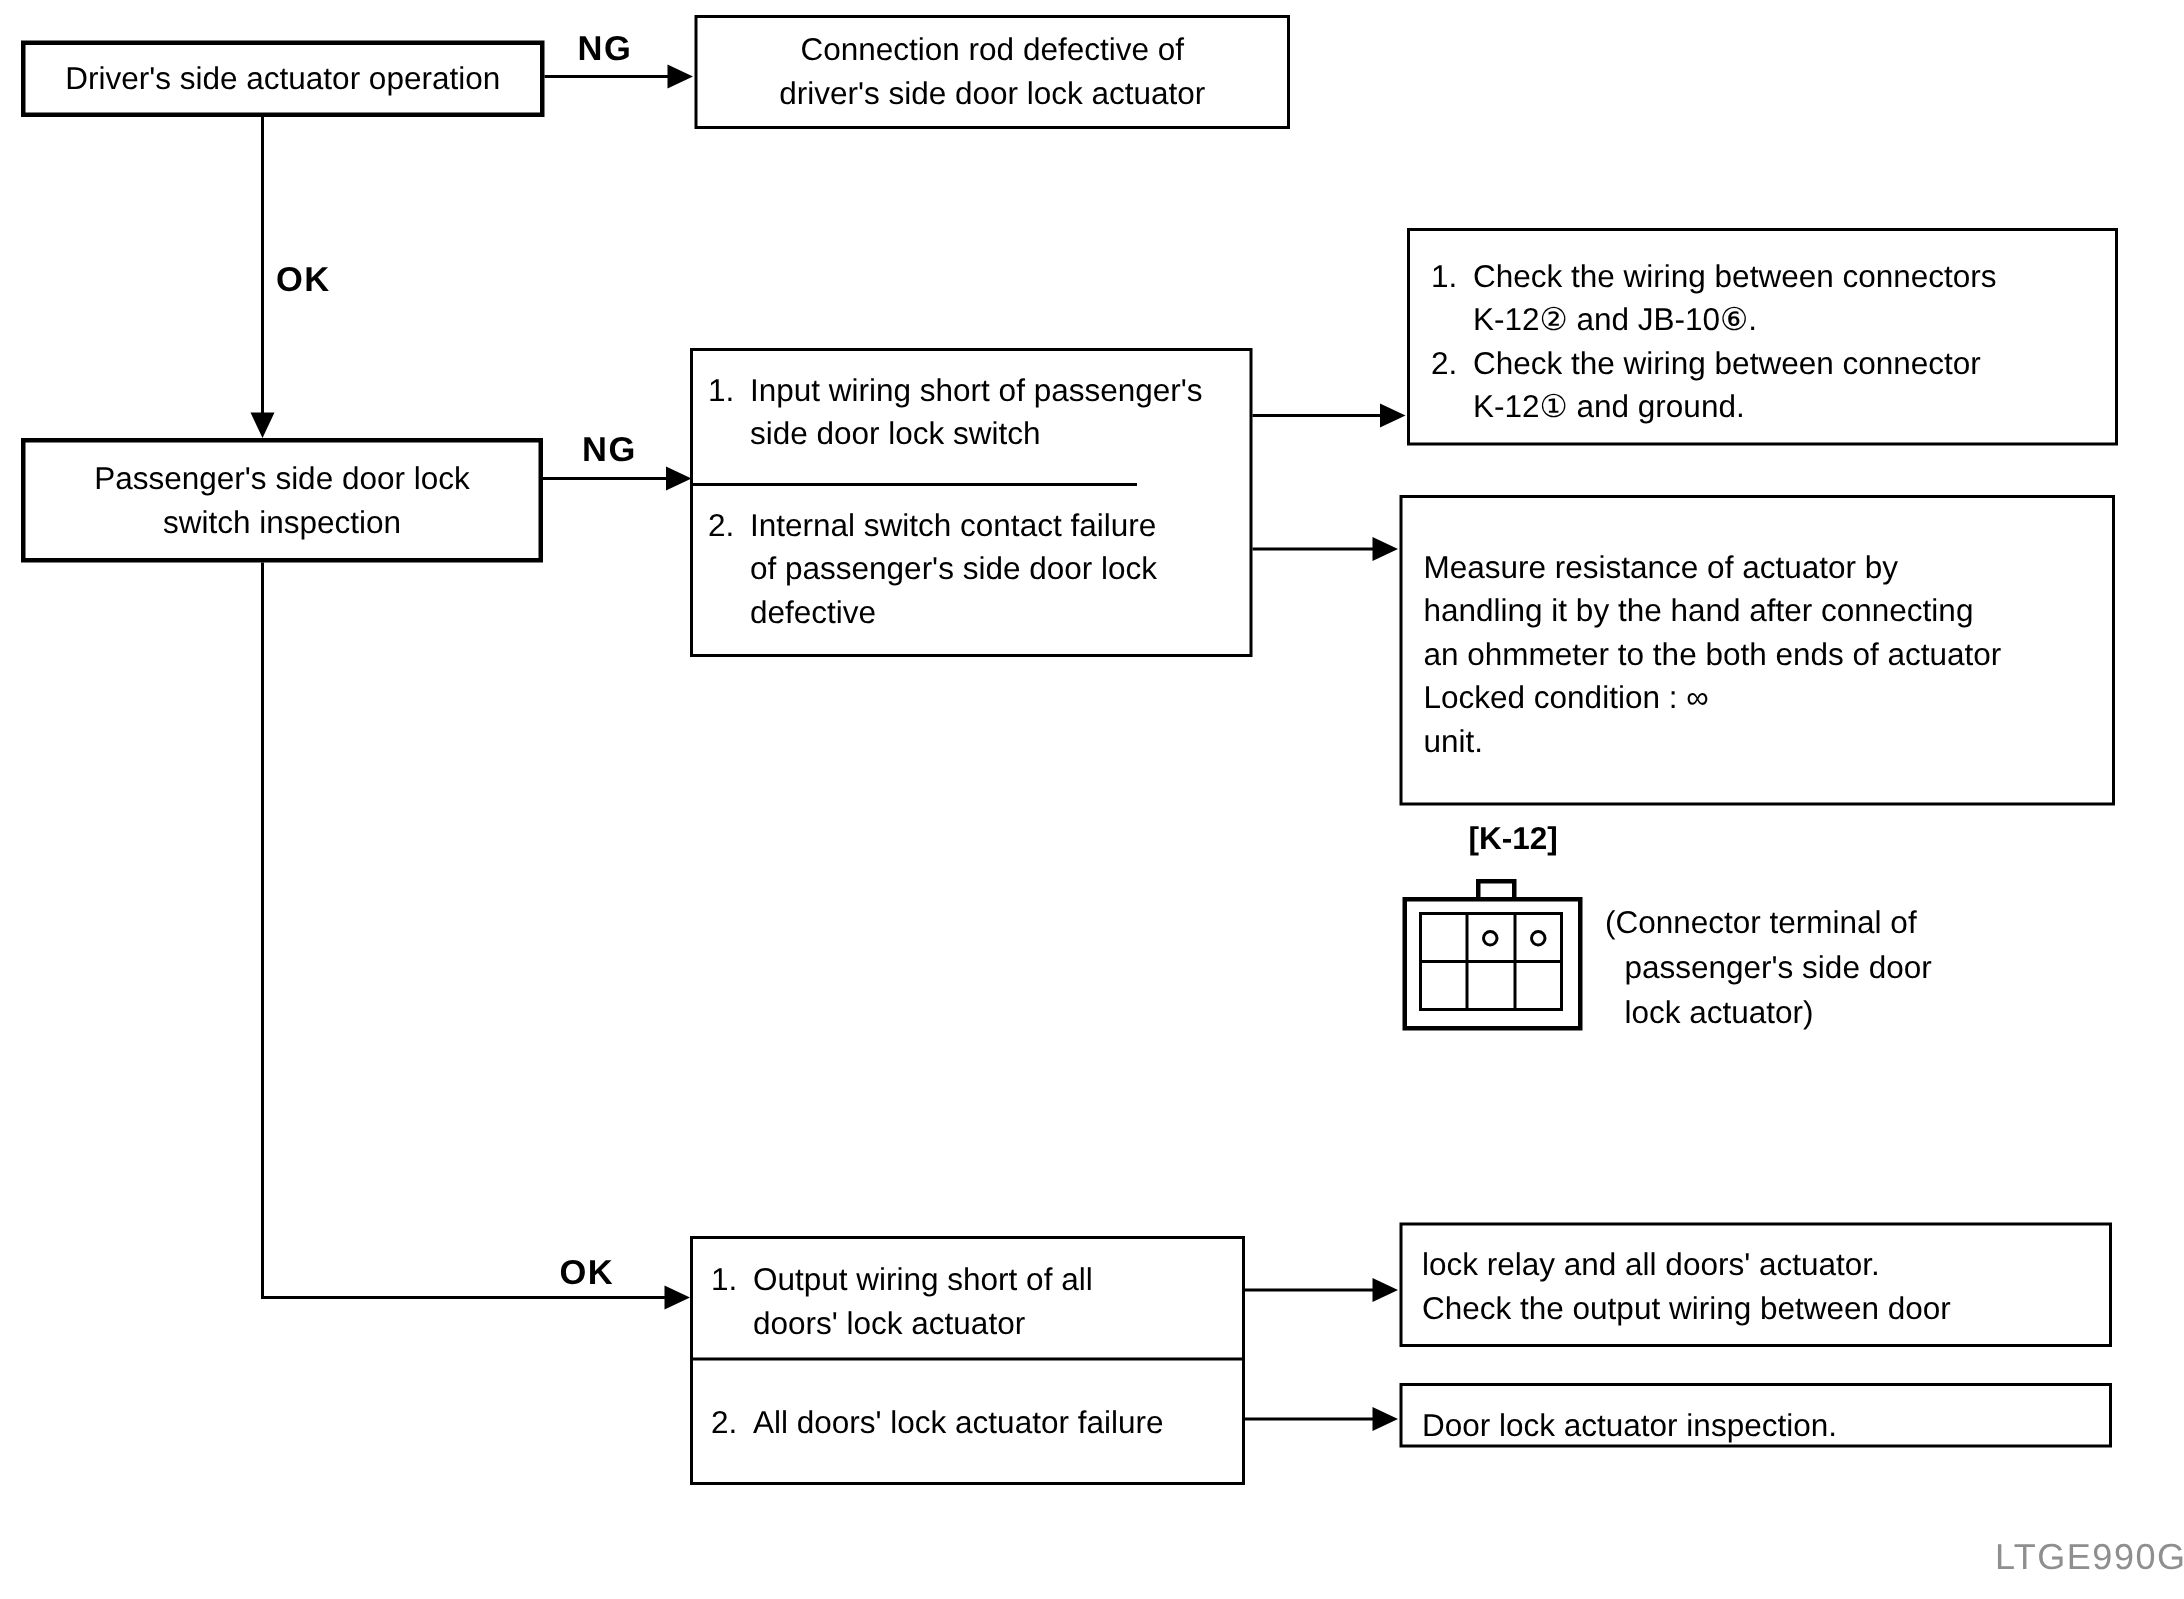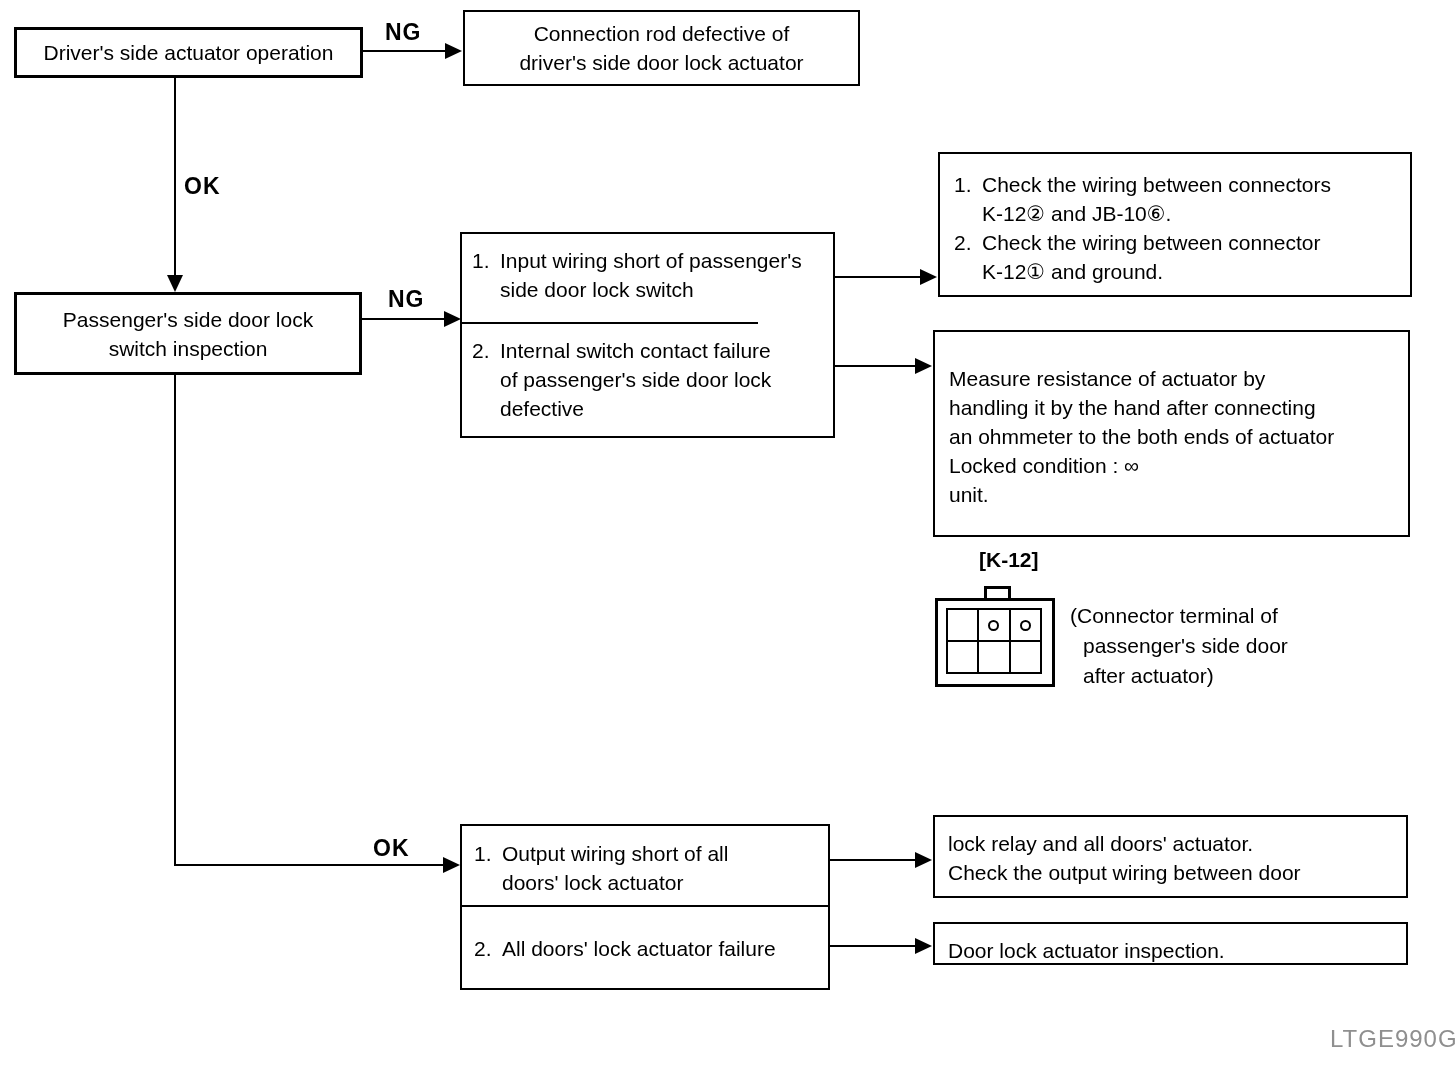--- a/index.html
+++ b/index.html
@@ -190,18 +190,18 @@
           <div class="pin"></div>
         </div>
       <div class="cell"></div>
       <div class="cell"></div>
       <div class="cell"></div>
     </div>
   </div>
   <div id="conn-caption">
     <div class="line">(Connector terminal of</div>
     <div class="line indent">passenger's side door</div>
-    <div class="line indent">after actuator)</div>
+    <div class="line indent">lock actuator)</div>
   </div>
 
   <div id="code">LTGE990G</div>
 
 </div>
 
 </body></html>

